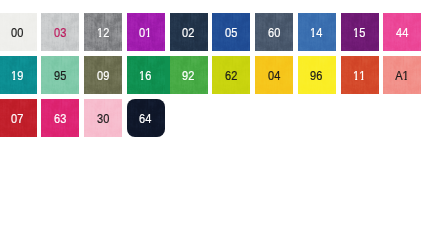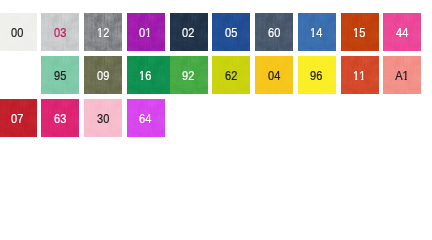--- a/index.html
+++ b/index.html
@@ -89,34 +89,42 @@
       </span>
     </div>
     <div class="sw" style="left: 297.81px; top: 13.3px; background: rgb(58, 111, 176);">
       <div class="grain" style="opacity: 0.16;"><svg width="38" height="38">
           <rect width="38" height="38" filter="url(#grainf)"></rect>
         </svg></div>
       <span class="lbl" style="color: #ffffff;">
         <i><u>1</u>4</i>
       </span>
     </div>
-    <div class="sw" style="left: 340.54px; top: 13.3px; background: #c2410c;">
+    <div class="sw" style="left: 340.54px; top: 13.3px; background: #701a75;">
       <div class="grain" style="opacity: 0.18;"><svg width="38" height="38">
           <rect width="38" height="38" filter="url(#grainf)"></rect>
         </svg></div>
       <span class="lbl" style="color: rgb(255, 255, 255);">
         <i><u>1</u>5</i>
       </span>
     </div>
     <div class="sw" style="left: 383.27px; top: 13.3px; background: #ec4899;">
       <div class="grain" style="opacity: 0.2;"><svg width="38" height="38">
           <rect width="38" height="38" filter="url(#grainf)"></rect>
         </svg></div>
       <span class="lbl" style="color: rgb(255, 255, 255);">
         <i>44</i>
+      </span>
+    </div>
+    <div class="sw" style="left: -1.3px; top: 56.3px; background: rgb(12, 142, 146);">
+      <div class="grain" style="opacity: 0.2;"><svg width="38" height="38">
+          <rect width="38" height="38" filter="url(#grainf)"></rect>
+        </svg></div>
+      <span class="lbl" style="color: rgb(255, 255, 255);">
+        <i><u>1</u>9</i>
       </span>
     </div>
     <div class="sw" style="left: 41.43px; top: 56.3px; background: rgb(128, 202, 170);">
       <div class="grain" style="opacity: 0.2;"><svg width="38" height="38">
           <rect width="38" height="38" filter="url(#grainf)"></rect>
         </svg></div>
       <span class="lbl" style="color: rgb(27, 27, 27);">
         <i>95</i>
       </span>
     </div>
@@ -201,21 +209,21 @@
       </span>
     </div>
     <div class="sw" style="left: 84.16px; top: 99.3px; background: rgb(247, 189, 206);">
       <div class="grain" style="opacity: 0.2;"><svg width="38" height="38">
           <rect width="38" height="38" filter="url(#grainf)"></rect>
         </svg></div>
       <span class="lbl" style="color: rgb(27, 27, 27);">
         <i>30</i>
       </span>
     </div>
-    <div class="sw" style="left: 126.89px; top: 99.3px; background: #d946ef;">
+    <div class="sw" style="left: 126.89px; top: 99.3px; background: #0f172a; border-radius: 8px;">
       <div class="grain" style="opacity: 0.2;"><svg width="38" height="38">
           <rect width="38" height="38" filter="url(#grainf)"></rect>
         </svg></div>
       <span class="lbl" style="color: rgb(255, 255, 255);">
         <i>64</i>
       </span>
     </div>
   </div>
 
 </body></html>

